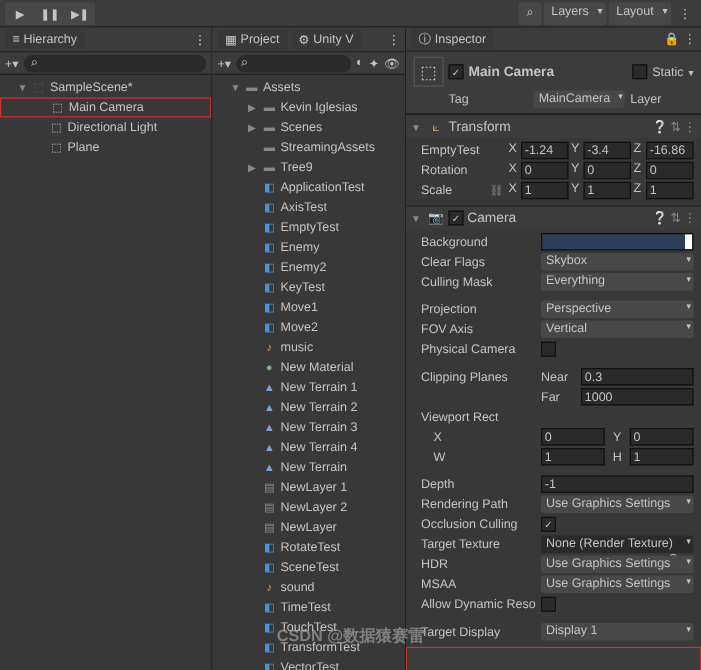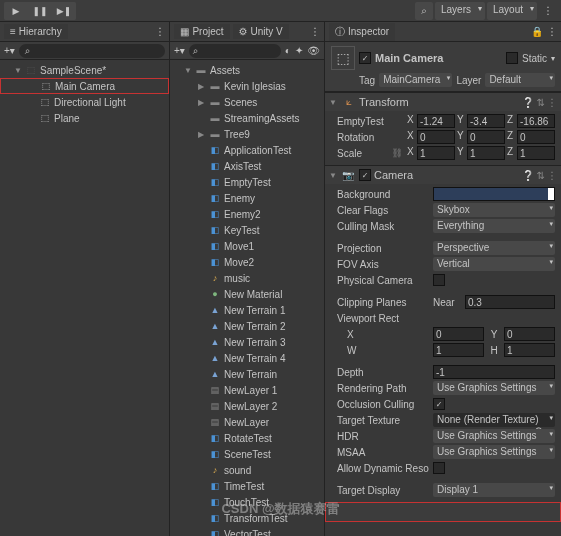--- a/index.html
+++ b/index.html
@@ -29,21 +29,21 @@
 
 .inspector { flex: 1; background: #383838; display: flex; flex-direction: column; overflow-y: auto; }
 .insp-header { padding: 4px 6px; background: #3c3c3c; border-bottom: 1px solid #222; }
 .insp-title-row { display: flex; align-items: center; gap: 4px; margin-bottom: 3px; }
 .insp-cube { width: 24px; height: 24px; border: 1px solid #555; display: flex; align-items: center; justify-content: center; font-size: 14px; }
 .checkbox { width: 12px; height: 12px; background: #2a2a2a; border: 1px solid #111; display: inline-flex; align-items: center; justify-content: center; font-size: 8px; cursor: pointer; }
 .checkbox.checked::after { content: '✓'; color: #c4c4c4; }
 .obj-name { flex: 1; font-weight: bold; font-size: 11px; }
 .static-label { font-size: 10px; }
 .tag-row { display: flex; align-items: center; gap: 4px; padding-left: 28px; }
-.small-dropdown { background: #484848; color: #c4c4c4; border: none; padding: 1px 12px 1px 4px; font-size: 10px; height: 14px; flex: 1; position: relative; border-radius: 2px; }
+.small-dropdown { background: #484848; color: #c4c4c4; border: none; padding: 1px 12px 1px 4px; font-size: 10px; height: 14px; flex: 1; position: relative; border-radius: 2px; margin-left: 48px; }
 .small-dropdown::after { content: '▾'; position: absolute; right: 2px; font-size: 7px; }
 
 .component { border-top: 1px solid #222; }
 .comp-header { display: flex; align-items: center; background: #3c3c3c; padding: 2px 4px; gap: 3px; height: 18px; }
 .comp-icon { width: 14px; height: 14px; display: flex; align-items: center; justify-content: center; font-size: 10px; }
 .comp-title { flex: 1; font-weight: normal; font-size: 11px; }
 .comp-actions { display: flex; gap: 2px; font-size: 10px; color: #888; }
 .comp-body { padding: 2px 6px 4px 6px; }
 .prop-row { display: flex; align-items: center; height: 16px; gap: 2px; }
 .prop-label { width: 100px; padding-left: 6px; font-size: 10px; }
@@ -421,20 +421,25 @@
             <span class="prop-label">Physical Camera</span>
             <span class="checkbox"></span>
           </div>
           <div style="height:6px"></div>
           <div class="prop-row">
             <span class="prop-label">Clipping Planes</span>
             <span style="width:30px;font-size:10px">Near</span>
             <input class="num-field wide-field" value="0.3" style="">
           </div>
           <div class="prop-row">
+            <span class="prop-label"></span>
+            <span style="width:30px;font-size:10px">Far</span>
+            <input class="num-field wide-field" value="1000" style="">
+          </div>
+          <div class="prop-row">
             <span class="prop-label">Viewport Rect</span>
           </div>
           <div class="prop-row">
             <span class="prop-label sub">X</span>
             <input class="num-field wide-field" value="0" style="">
             <span style="width:16px;text-align:center">Y</span>
             <input class="num-field wide-field" value="0" style="">
           </div>
           <div class="prop-row">
             <span class="prop-label sub">W</span>

